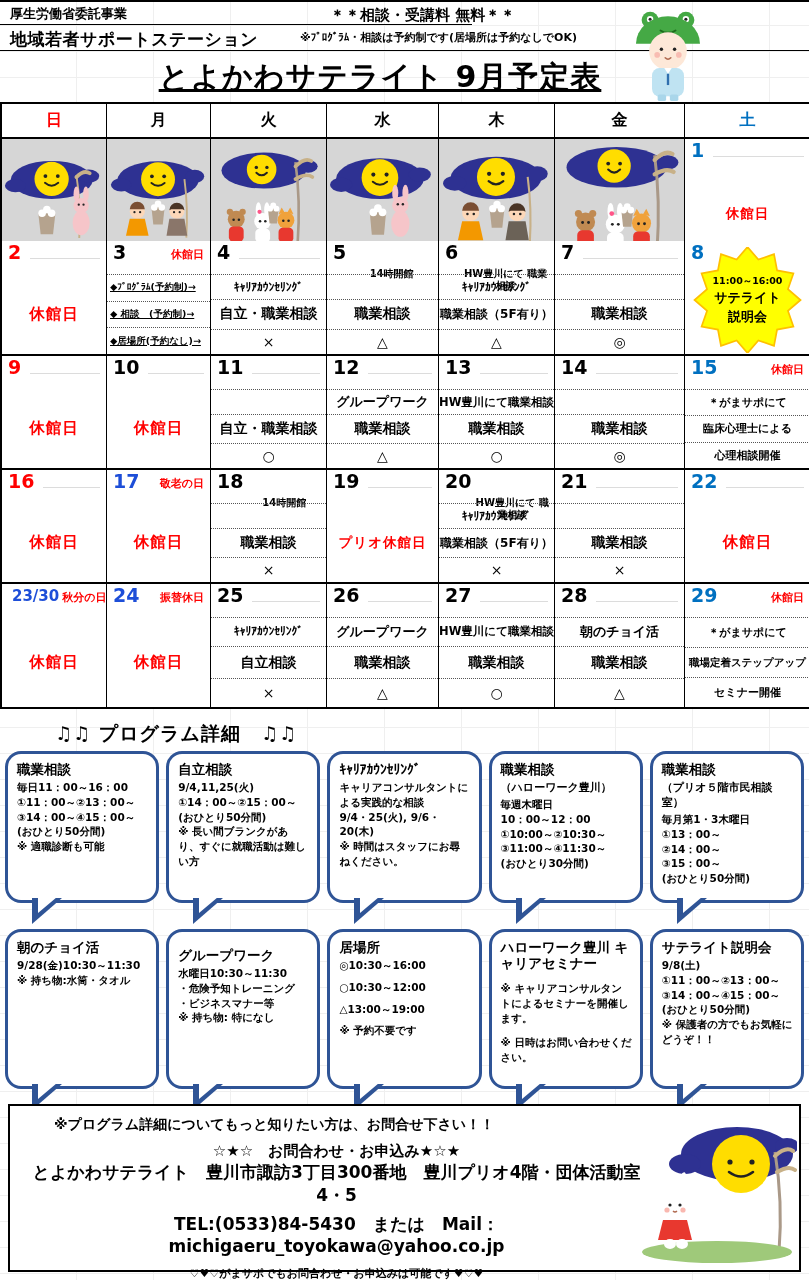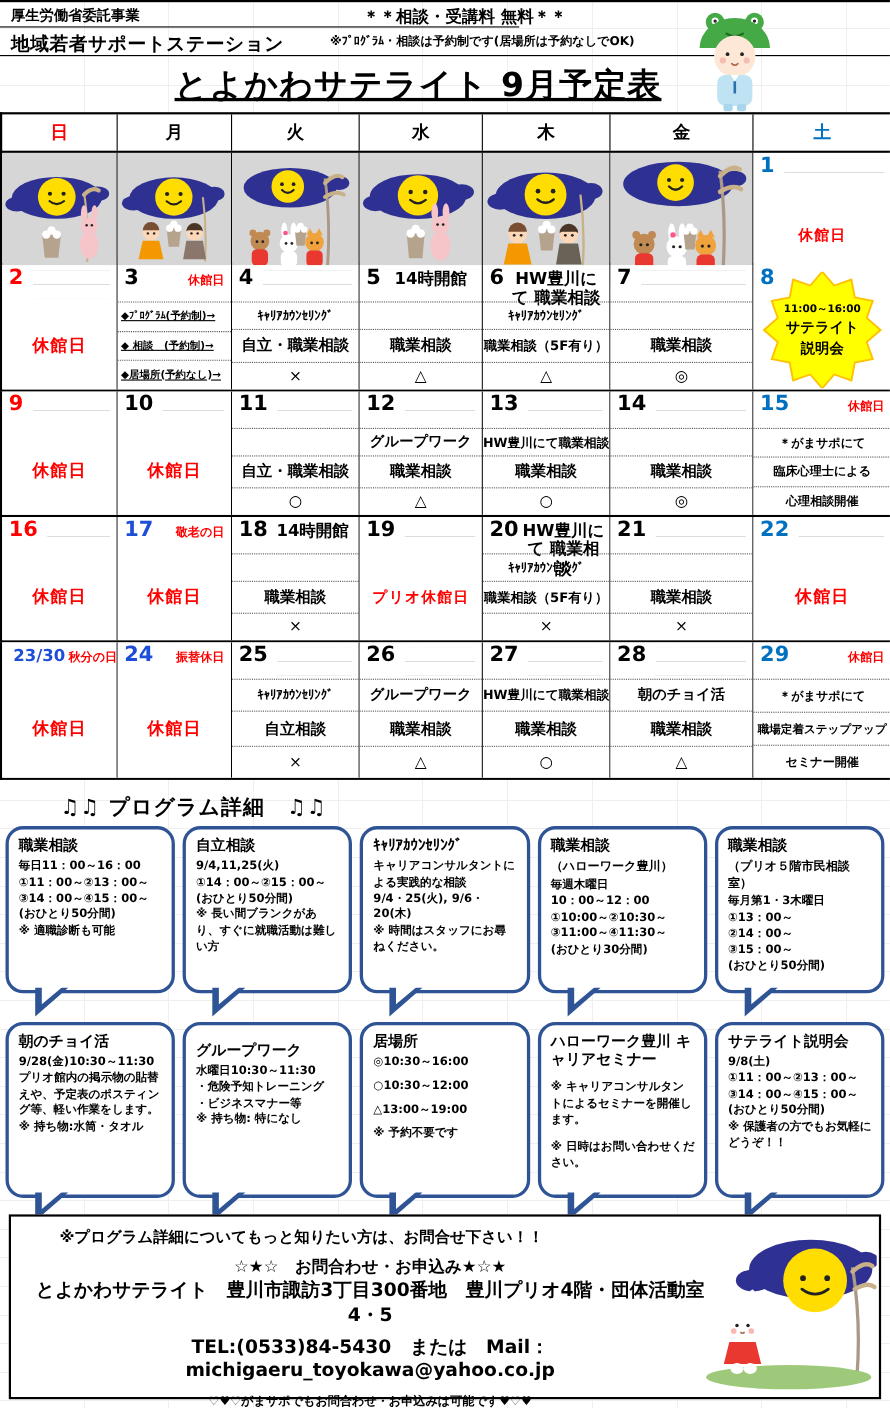--- a/index.html
+++ b/index.html
@@ -26,21 +26,21 @@
   .wk{border-left:2px solid #000;border-bottom:2px solid #000;}
   .cell{border-right:1.7px solid #000;background:#fff;display:flex;flex-direction:column;
     box-sizing:border-box;position:relative;}
   .deco{background:#d6d6d6;align-items:center;justify-content:center;padding:2px;}
   .deco svg{width:100%;height:100%;}
   .numrow{height:33px;display:flex;align-items:flex-start;padding:2px 4px 0 6px;gap:3px;box-sizing:border-box;}
   .num{font-size:19px;font-weight:700;line-height:1.05;}
   .num-sm{font-size:15px;padding-top:3px;}
   .sun{color:#ff0000;} .sat{color:#0070c0;} .hol{color:#1d4ed8;}
   .badge{color:#ff0000;font-size:11px;font-weight:700;margin-left:auto;padding:4px 2px 0 0;white-space:nowrap;}
-  .note{font-size:15px;font-weight:700;flex:1;text-align:center;line-height:1.15;padding-top:2px;}
+  .note{font-size:10px;font-weight:700;flex:1;text-align:center;line-height:1.15;padding-top:2px;margin-top:23px;}
   .sub{flex:1;align-self:stretch;margin:3px 2px 3px 6px;
     background:repeating-linear-gradient(to bottom,transparent 0 12px,#dcdcdc 12px 13px);}
   .prow,.crow,.drow,.lblrow,.satline{border-top:1.3px dotted #555;display:flex;align-items:center;
     justify-content:center;text-align:center;font-weight:700;}
   .prow{flex:1;font-size:11.5px;line-height:1.1;}
   .crow{flex:1.15;font-size:14px;}
   .drow{flex:1;font-size:14px;font-weight:400;}
   .closed{flex:1;display:flex;align-items:center;justify-content:center;color:#ff0000;
     font-weight:700;font-size:15.5px;letter-spacing:1px;}
   .closed.sm{font-size:13.5px;}
@@ -590,21 +590,20 @@
       <div class="b-line">②14：00～</div>
       <div class="b-line">③15：00～</div>
       <div class="b-line">(おひとり50分間)</div>
     </div>
   </div>
 
   <div class="brow brow2">
     <div class="bubble">
       <div class="b-title">朝のチョイ活</div>
       <div class="b-line">9/28(金)10:30～11:30</div>
-      <div class="b-line">プリオ館内の掲示物の貼替えや、予定表のポスティング等、軽い作業をします。</div>
       <div class="b-line">※ 持ち物:水筒・タオル</div>
     </div>
     <div class="bubble">
       <div class="b-title" style="margin-top:8px">グループワーク</div>
       <div class="b-line">水曜日10:30～11:30</div>
       <div class="b-line">・危険予知トレーニング</div>
       <div class="b-line">・ビジネスマナー等</div>
       <div class="b-line" style="">※ 持ち物: 特になし</div>
     </div>
     <div class="bubble b-gap">

